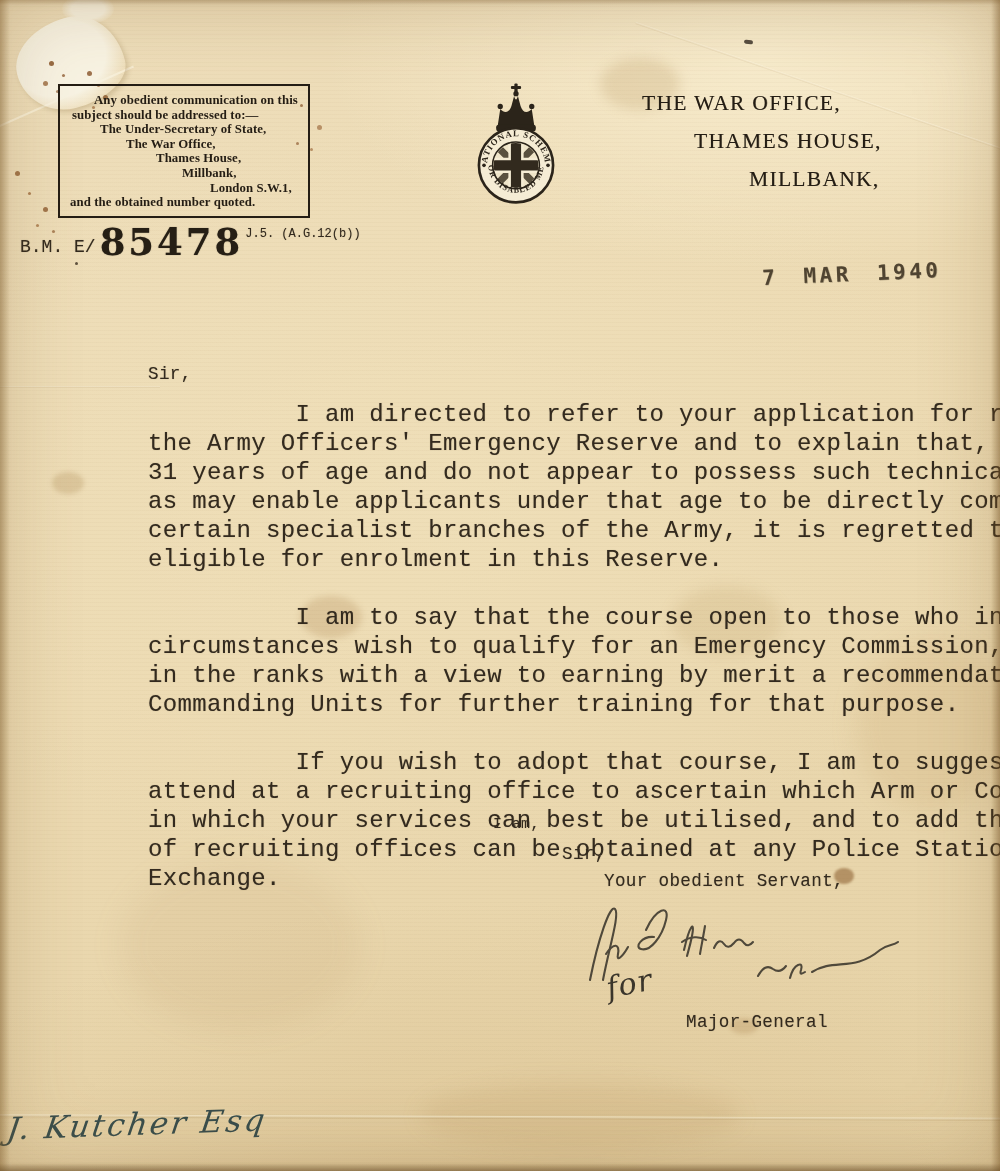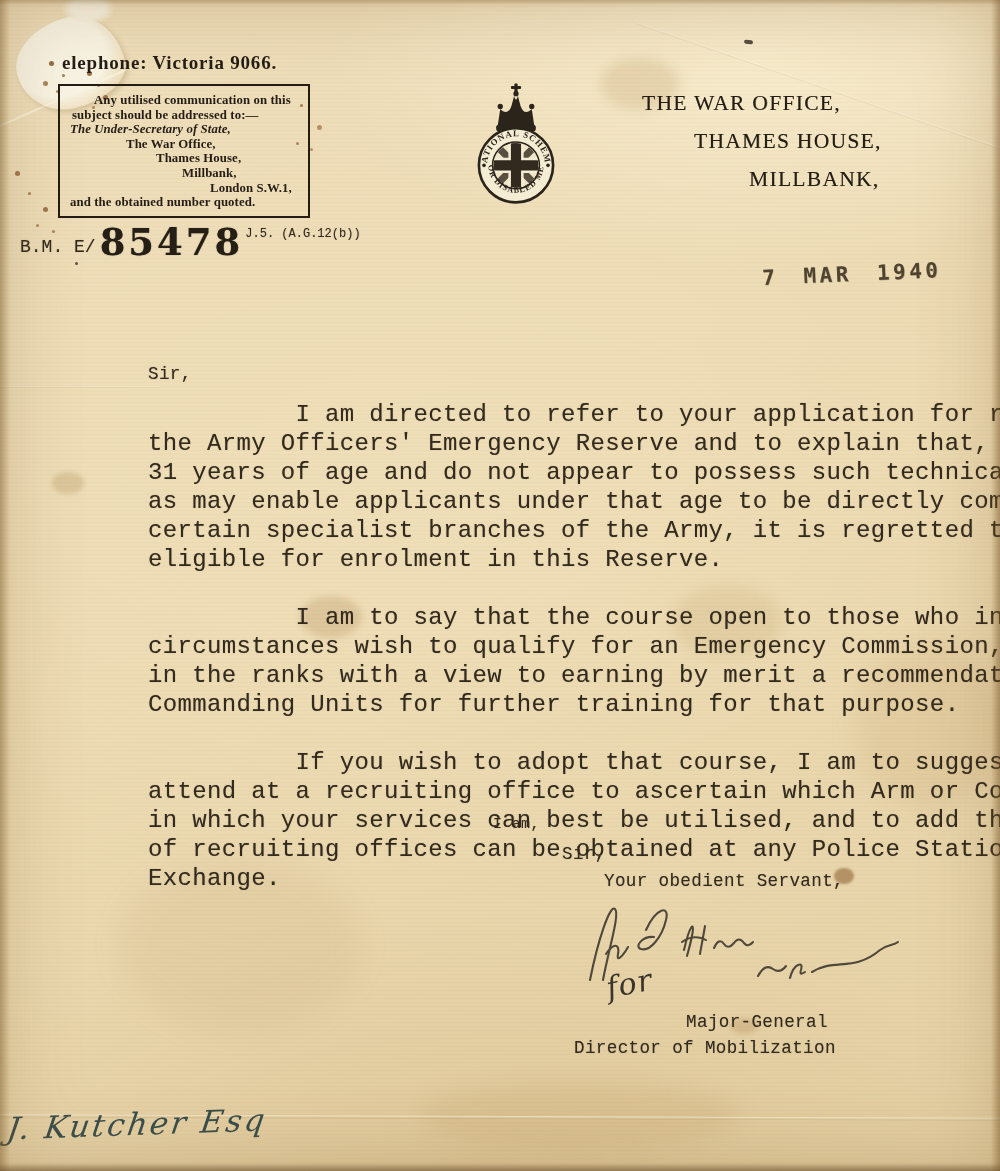--- a/index.html
+++ b/index.html
@@ -56,21 +56,21 @@
       296px 142px 0 0 rgba(128,72,28,.6),310px 148px 0 0 rgba(140,82,34,.55),
       75px 262px 0 0 rgba(60,48,32,.8);}
   .inkdot{position:absolute;left:744px;top:40px;width:9px;height:4px;background:#3a3129;transform:rotate(8deg);border-radius:2px;opacity:.85;pointer-events:none;}
 
   .printed{color:#241d14;}
   .typed{font-family:"Liberation Mono",monospace;color:#332a1e;text-shadow:0 0 1px rgba(51,42,30,.32);}
 
   .telephone{position:absolute;left:62px;top:52px;font-size:19px;font-weight:bold;letter-spacing:.8px;}
   .instruction-box{position:absolute;left:58px;top:84px;width:252px;border:2px solid #241d14;padding:7px 8px 6px 10px;box-sizing:border-box;}
   .instruction-box div{font-size:12.8px;line-height:14.6px;font-weight:bold;letter-spacing:.1px;white-space:nowrap;}
-  .ib0{margin-left:24px;} .ib1{margin-left:2px;} .ib2{font-style:italic;} .ib3{margin-left:56px;}
+  .ib0{margin-left:24px;} .ib1{margin-left:2px;} .ib2{margin-left:30px;} .ib3{margin-left:56px;}
   .ib4{margin-left:86px;} .ib5{margin-left:112px;} .ib6{margin-left:140px;} .ib7{margin-left:0;}
 
   .emblem{position:absolute;left:470px;top:82px;}
   .embtext{font-family:"Liberation Serif",serif;font-weight:bold;fill:#2b241a;letter-spacing:1px;}
 
   .office-address{position:absolute;left:642px;top:84px;}
   .office-address div{font-size:21.5px;letter-spacing:1.3px;line-height:38px;font-weight:normal;text-shadow:.3px .3px 0 rgba(36,29,20,.5);}
   .oa1{margin-left:52px;} .oa2{margin-left:107px;} .oa3{margin-left:127px;}
 
   .reference{position:absolute;left:20px;top:224px;display:flex;align-items:flex-start;}
@@ -115,24 +115,23 @@
   <div class="crease crease-topright"></div>
   <div class="crease crease-topleft"></div>
   <div class="crease crease-midleft"></div>
   <div class="crease crease-bottom"></div>
 
   <div class="tear"></div>
   <div class="tear2"></div>
   <div class="speckles"></div>
   <div class="inkdot"></div>
 
-  <div class="telephone printed">elephone: Victoria 9066.</div>
 
   <div class="instruction-box printed">
-    <div class="ib0">Any utilised communication on this</div>
+    <div class="ib0">Any obedient communication on this</div>
     <div class="ib1">subject should be addressed to:—</div>
     <div class="ib2">The Under-Secretary of State,</div>
     <div class="ib3">The War Office,</div>
     <div class="ib4">Thames House,</div>
     <div class="ib5">Millbank,</div>
     <div class="ib6">London S.W.1,</div>
     <div class="ib7">and the obtained number quoted.</div>
   </div>
 
   <svg class="emblem" width="92" height="126" viewBox="0 0 90 124">
@@ -210,21 +209,20 @@
       <path d="M143,34 C141,46 139,56 138,62"></path>
       <path d="M152,56 q5,-11 10,-4 q4,6 10,-1 q5,-7 10,0 q4,5 9,-1"></path>
       <path d="M196,84 q7,-13 15,-7 q7,5 13,-3"></path>
       <path d="M228,86 q3,-11 8,-13 q5,-2 3,5 q-2,6 4,2"></path>
       <path d="M250,80 C272,66 292,80 318,58 C326,52 331,54 336,50"></path>
     </g>
   </svg>
 
   <div class="sig-for">for</div>
   <div class="sig-rank typed">Major-General</div>
-  <div class="sig-title typed">Director of Mobilization</div>
 
   <div class="annotation">J. Kutcher Esq</div>
 
   <div class="edge edge-left"></div>
   <div class="edge edge-right"></div>
   <div class="edge edge-bottom"></div>
   <div class="edge edge-top"></div>
   <div class="vignette"></div>
 </div>
 

